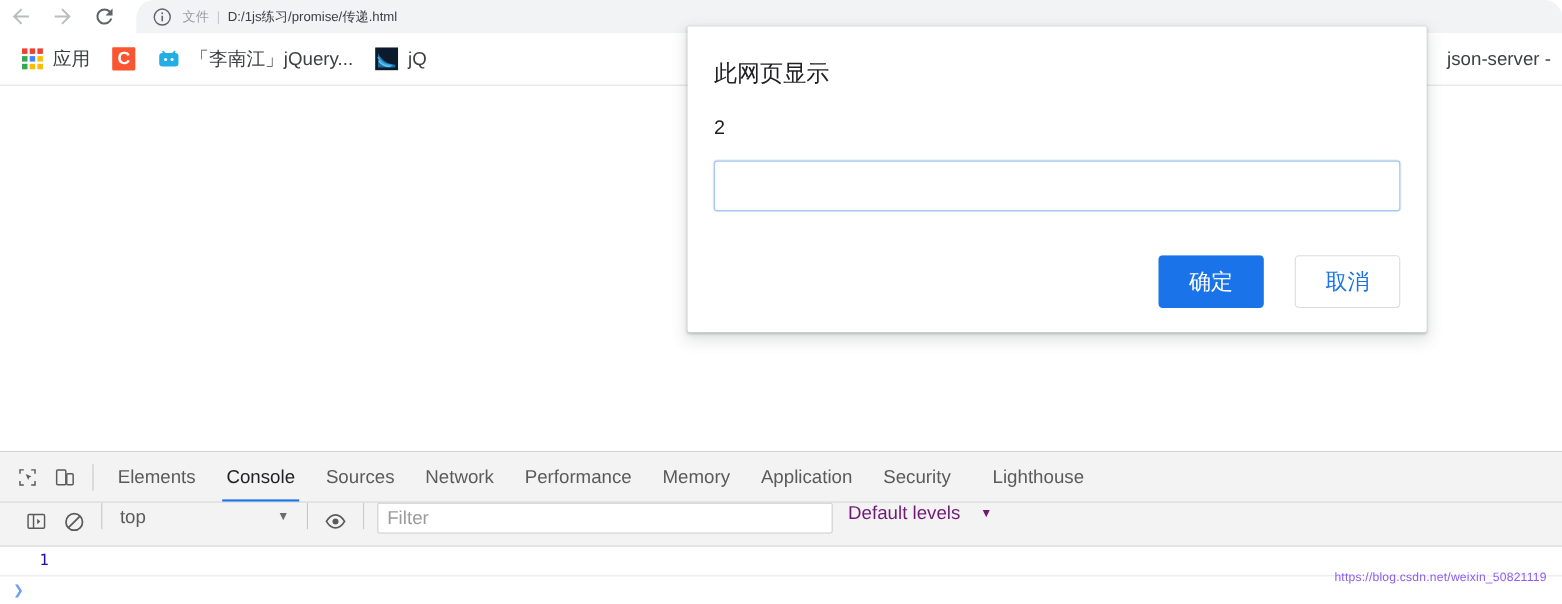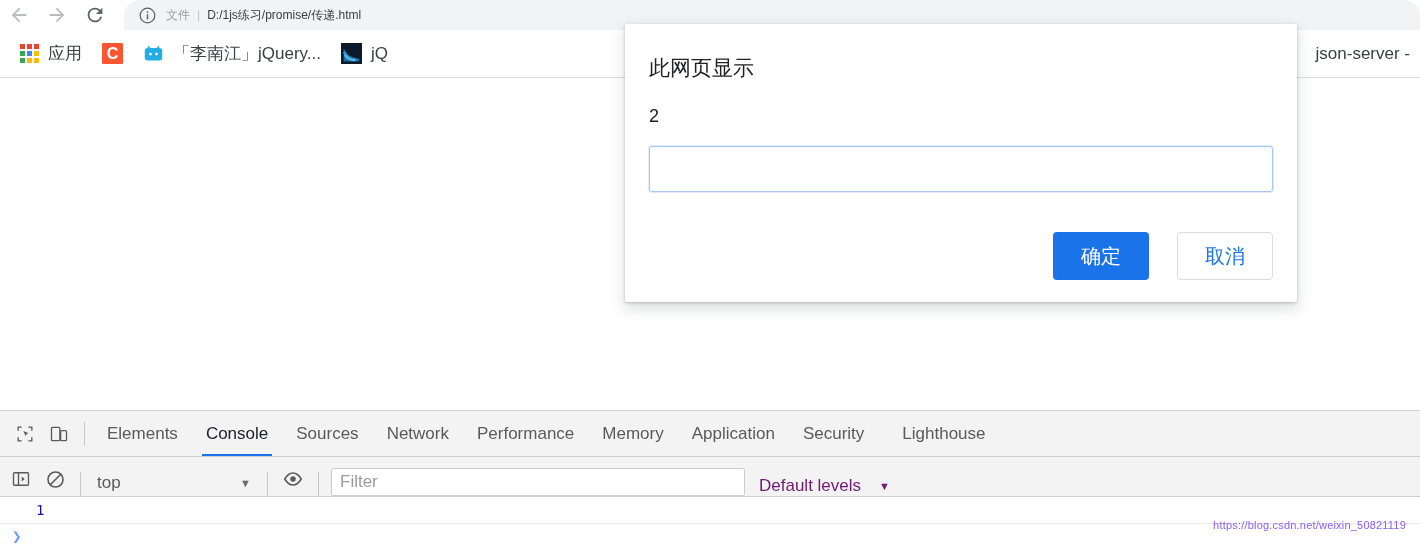--- a/index.html
+++ b/index.html
@@ -225,24 +225,24 @@
     content: "";
     position: absolute;
     left: 10px; right: 10px; bottom: 0;
     height: 3px;
     background: #1a73e8;
   }
 
   .dt-toolbar {
     height: 40px;
     display: flex;
-    align-items: flex-end;
+    align-items: flex-start;
     background: #f3f3f3;
     border-bottom: 1px solid #cdcdcd;
-    padding-left: 4px;
+    padding-left: 16px;
     overflow: hidden;
   }
   .ctx-select {
     display: flex;
     align-items: center;
     width: 170px;
     height: 26px;
     font-size: 17px;
     color: #5a5a5a;
     padding-left: 8px;

